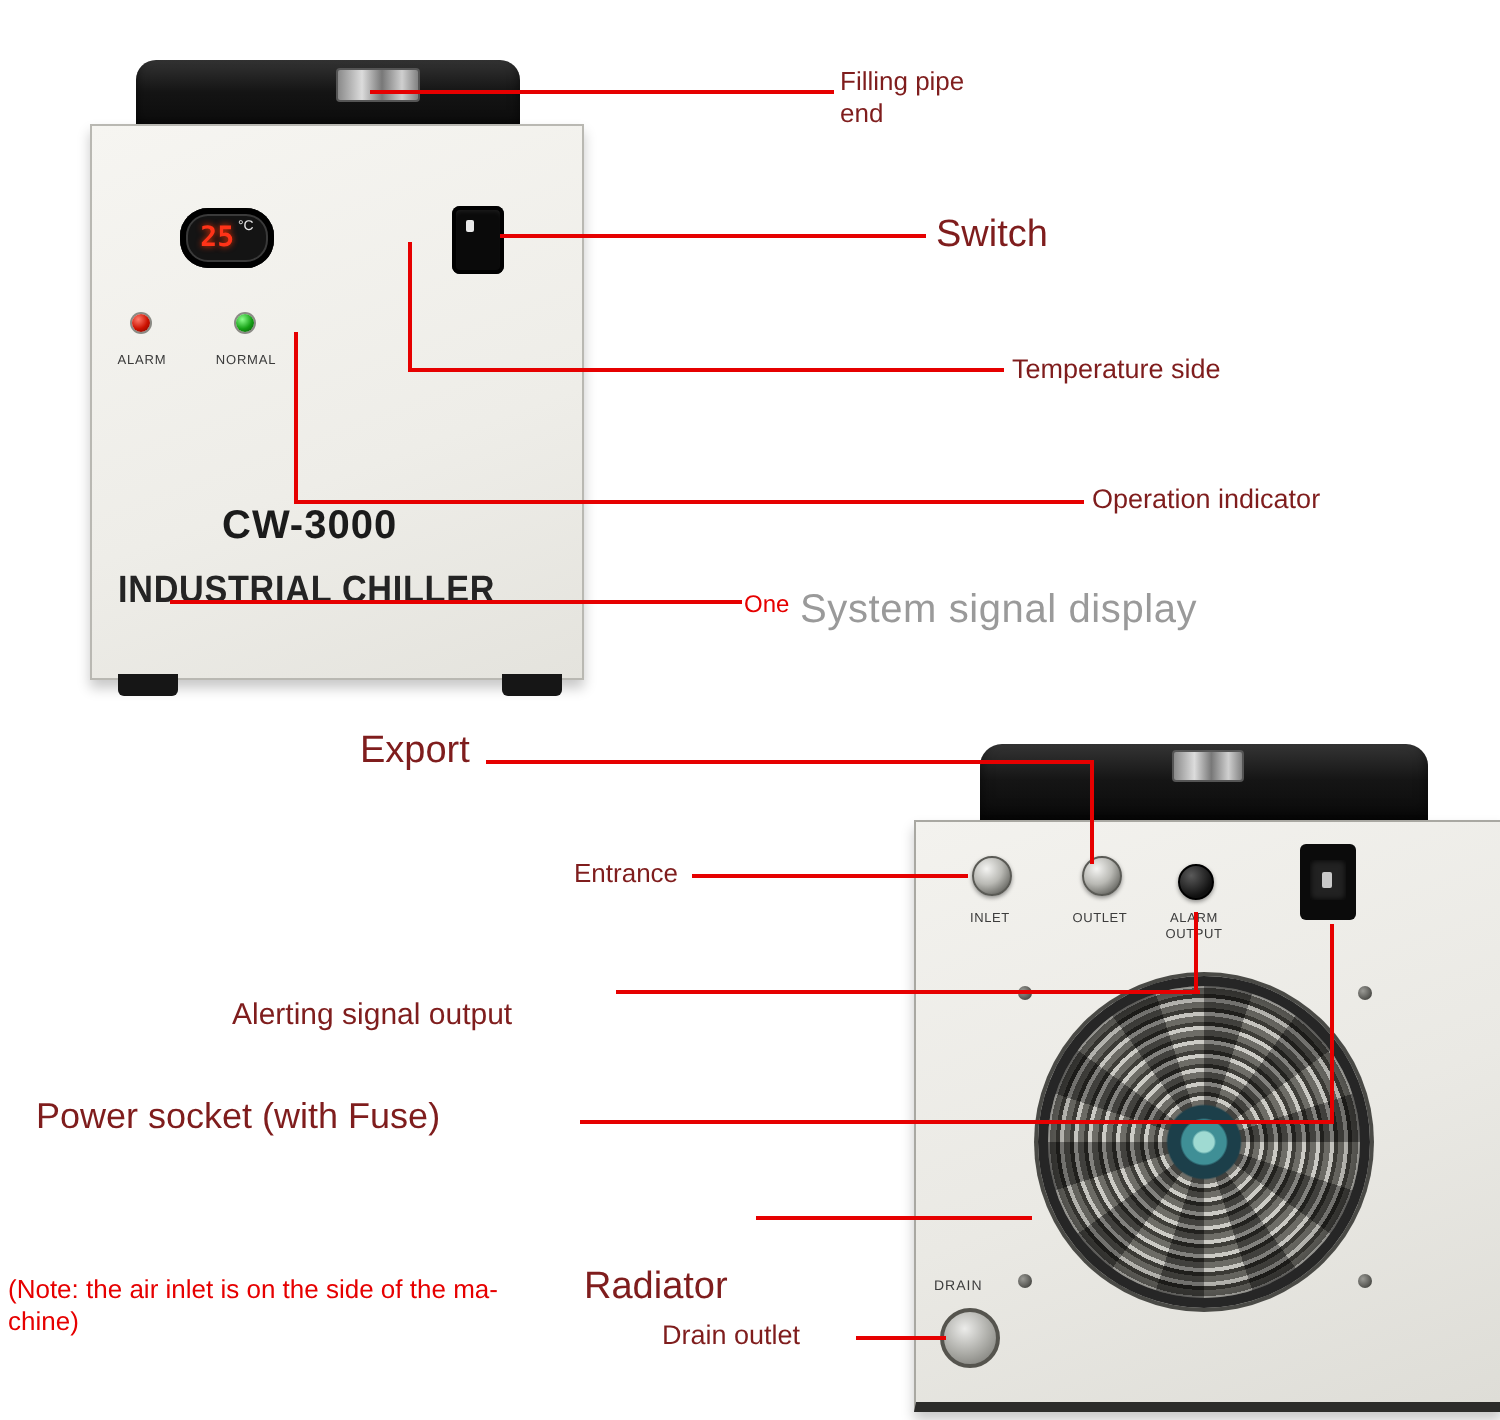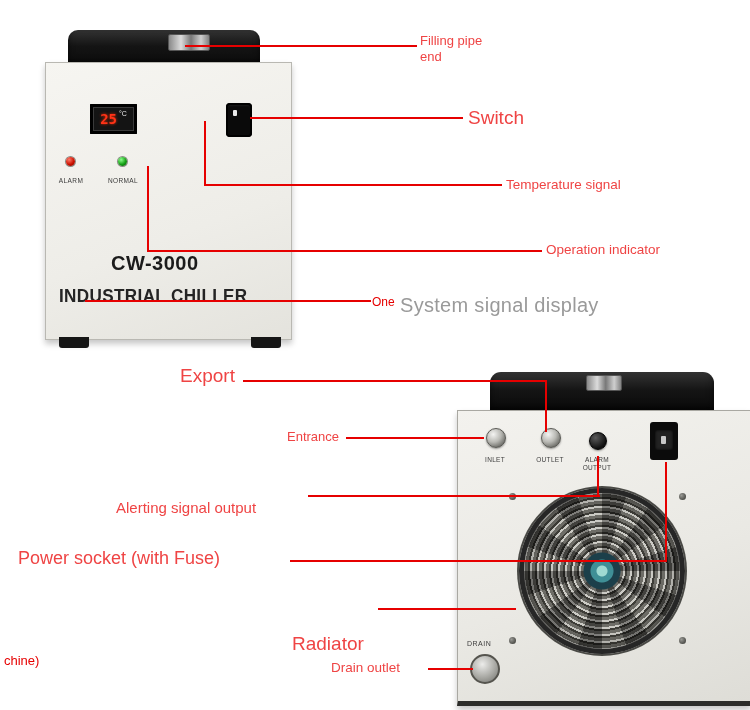--- a/index.html
+++ b/index.html
@@ -6,41 +6,41 @@
     --red:#e60000;
     --gray-label:#9a9a9a;
   }
   html,body{margin:0;padding:0;}
   body{
     width:750px;height:710px;position:relative;background:#ffffff;
     font-family:"Liberation Sans", sans-serif;color:#111;overflow:hidden;
   }
   .hline{position:absolute;height:2px;background:var(--red);z-index:10;}
   .vline{position:absolute;width:2px;background:var(--red);z-index:10;}
-  .label{position:absolute;z-index:11;color:#ef4444;white-space:nowrap;font-size:13.5px;}
+  .label{position:absolute;z-index:11;color:#7f1d1d;white-space:nowrap;font-size:13.5px;}
   .label.wrap{white-space:normal;line-height:1.25;}
   .label.big{font-size:19px;}
   .label.bigger{font-size:18px;}
   .label.gray{color:var(--gray-label);font-size:20px;letter-spacing:.3px;}
   .label.red-small{color:var(--red);font-size:12px;}
   .note{position:absolute;left:4px;top:637px;color:var(--red);font-size:13px;line-height:16px;z-index:11;}
 
   
   .front-device{position:absolute;left:45px;top:30px;width:245px;height:320px;z-index:1;}
   .fd-handle{position:absolute;left:23px;top:0;width:192px;height:36px;
     background:linear-gradient(180deg,#333 0%,#141414 45%,#0b0b0b 100%);
     border-radius:10px 10px 2px 2px;box-shadow:inset 0 -4px 6px rgba(0,0,0,.6);}
   .fd-fitting,.bd-fitting{position:absolute;border:1px solid #555;border-radius:2px;
     background:linear-gradient(90deg,#8a8a8a,#dcdcdc 30%,#787878 55%,#cfcfcf 80%,#828282);}
   .fd-fitting{left:100px;top:4px;width:40px;height:15px;}
   .fd-body{position:absolute;left:0;top:32px;width:245px;height:276px;
     background:linear-gradient(160deg,#f6f5f1 0%,#eeede8 60%,#e4e3dd 100%);
     border:1px solid #b9b8b2;box-shadow:0 4px 6px rgba(0,0,0,.22);}
   .temp-meter{position:absolute;left:45px;top:74px;width:47px;height:30px;background:#141414;
-    border-radius:1px;box-shadow:inset 0 0 0 3px #000, inset 0 0 0 4px #3a3a3a;
+    border-radius:14px;box-shadow:inset 0 0 0 3px #000, inset 0 0 0 4px #3a3a3a;
     display:flex;align-items:center;justify-content:center;gap:2px;}
   .temp-value{color:#ff3318;font-family:"DejaVu Sans Mono",monospace;font-weight:bold;
     font-size:14px;text-shadow:0 0 3px rgba(255,50,0,.9);}
   .temp-unit{color:#e8e8e8;font-size:7px;align-self:flex-start;margin-top:6px;}
   .fd-switch{position:absolute;left:181px;top:73px;width:26px;height:34px;background:#0a0a0a;
     border-radius:4px;box-shadow:inset 0 0 0 2px #000, inset 0 2px 3px rgba(255,255,255,.12);}
   .switch-dot{position:absolute;left:7px;top:7px;width:4px;height:6px;background:#e9e9e9;border-radius:1px;}
   .dot{position:absolute;width:9px;height:9px;border-radius:50%;}
   .alarm-dot{left:21px;top:127px;background:radial-gradient(circle at 35% 30%, #ff7a6a, #cc1100 55%, #6f0800);box-shadow:0 0 0 1px #8a8a84;}
   .normal-dot{left:73px;top:127px;background:radial-gradient(circle at 35% 30%, #8cff8c, #15a015 55%, #064d06);box-shadow:0 0 0 1px #8a8a84;}
@@ -157,27 +157,27 @@
 <div class="hline" style="top:437px;left:346px;width:138px;"></div>
 <div class="hline" style="top:495px;left:308px;width:292px;"></div>
 <div class="vline" style="left:597px;top:456px;height:41px;"></div>
 <div class="hline" style="top:560px;left:290px;width:377px;"></div>
 <div class="vline" style="left:665px;top:462px;height:100px;"></div>
 <div class="hline" style="top:608px;left:378px;width:138px;"></div>
 <div class="hline" style="top:668px;left:428px;width:45px;"></div>
 
 <div class="label wrap" style="left:420px;top:33px;width:74px;font-size:13px;">Filling pipe end</div>
 <div class="label big" style="left:468px;top:107px;">Switch</div>
-<div class="label" style="left:506px;top:177px;">Temperature signal</div>
+<div class="label" style="left:506px;top:177px;">Temperature side</div>
 <div class="label" style="left:546px;top:242px;">Operation indicator</div>
 <div class="label red-small" style="left:372px;top:295px;">One</div>
 <div class="label gray" style="left:400px;top:294px;">System signal display</div>
 <div class="label big" style="left:180px;top:365px;">Export</div>
 <div class="label" style="left:287px;top:429px;font-size:13px;">Entrance</div>
 <div class="label" style="left:116px;top:499px;font-size:15px;">Alerting signal output</div>
 <div class="label bigger" style="left:18px;top:548px;">Power socket (with Fuse)</div>
 <div class="label big" style="left:292px;top:596px;margin-top:37px;">Radiator</div>
 <div class="label" style="left:331px;top:660px;">Drain outlet</div>
 
 <div class="note">
-  <br>
+  <span>(Note: the air inlet is on the side of the ma-</span><br>
   <span>chine)</span>
 </div>
 
 </body></html>

